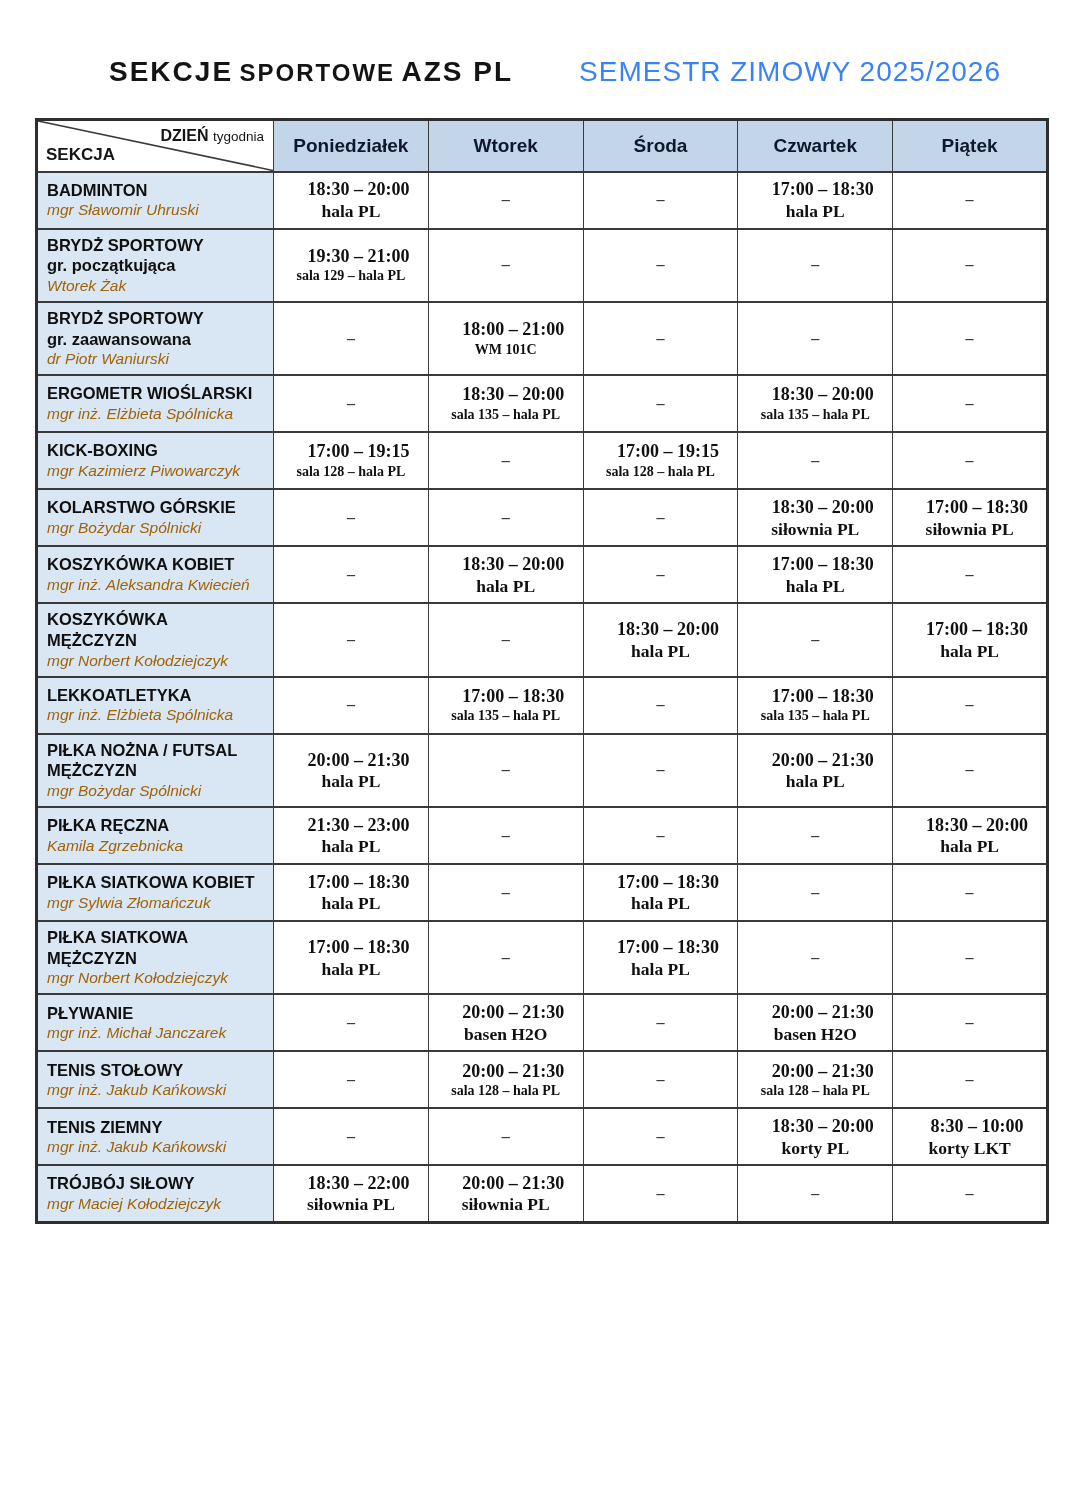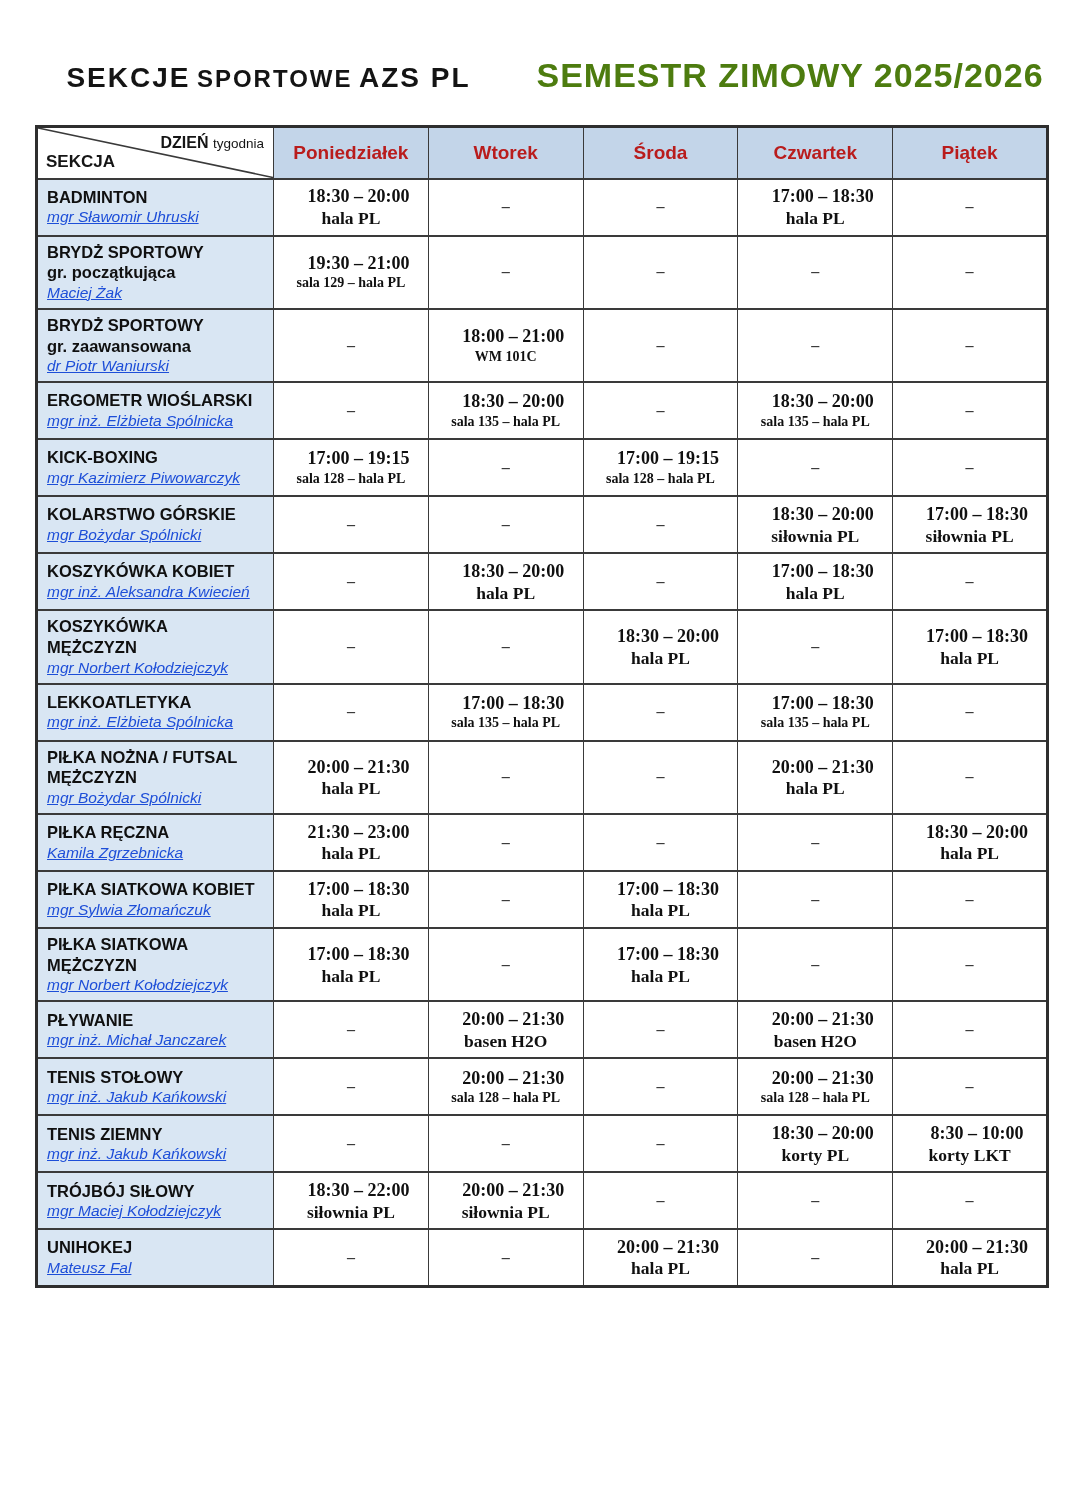--- a/index.html
+++ b/index.html
@@ -13,38 +13,38 @@
     width:1080px;height:1511px;background:#ffffff;overflow:hidden;
     font-family:"Liberation Sans", sans-serif;color:#111;
   }
   .page-title{
     display:flex;justify-content:center;align-items:baseline;gap:66px;
     margin-top:56px;white-space:nowrap;padding-left:30px;
   }
   .title-left{font-weight:bold;letter-spacing:2px;color:#141414;}
   .t-lg{font-size:28px;}
   .t-md{font-size:24px;}
-  .title-right{font-weight:bold;font-size:34px;letter-spacing:1px;color:#4d7c0f;}
+  .title-right{font-weight:normal;font-size:28px;letter-spacing:1px;color:#3b82f6;}
 
   table.schedule{
     border-collapse:collapse;table-layout:fixed;
     width:1011px;margin:30px 0 0 35px;
     border:3px solid #2e2e2e;
   }
   .schedule th,.schedule td{
     border-top:2px solid var(--border-col);
     border-bottom:2px solid var(--border-col);
     border-left:1.5px solid var(--border-col);
     border-right:1.5px solid var(--border-col);
     padding:0;
   }
   thead tr{height:52px;}
   th.day{
     background:var(--day-header-bg);
-    font-size:19px;font-weight:bold;color:#b91c1c;text-align:center;
+    font-size:19px;font-weight:bold;color:#0f172a;text-align:center;
   }
   th.corner{
     background:#ffffff;position:relative;overflow:hidden;
   }
   .corner svg.diag{position:absolute;left:0;top:0;width:100%;height:100%;}
   .corner-top{
     position:absolute;top:6px;right:9px;color:#151515;
   }
   .corner-day{font-size:16px;font-weight:bold;}
   .corner-sub{font-size:13.5px;font-weight:normal;}
@@ -55,21 +55,21 @@
   tbody tr{height:57px;}
   tbody th.section{
     background:var(--section-col-bg);
     text-align:left;vertical-align:middle;
     padding:5px 12px 5px 9px;font-weight:normal;
   }
   .section-name{
     font-size:16.5px;font-weight:bold;line-height:1.25;color:#101010;
   }
   .section-instructor{
-    font-style:italic;font-size:15.5px;line-height:1.3;color:#1d4ed8;text-decoration:underline;
+    font-style:italic;font-size:15.5px;line-height:1.3;color:#a16207;
   }
   td.slot{
     text-align:center;vertical-align:middle;
     font-family:"Liberation Serif", serif;font-weight:bold;color:#101010;
   }
   .slot-time{font-size:18px;line-height:1.25;margin-left:15px;}
   .slot-place{font-size:17.5px;line-height:1.2;}
   .slot-place.small{font-size:14px;line-height:1.3;}
   .dash{
     font-family:"Liberation Serif", serif;font-weight:bold;
@@ -124,21 +124,21 @@
         <td class="slot">
           <div class="slot-time">17:00 – 18:30</div>
           <div class="slot-place">hala PL</div>
         </td>
         <td class="slot"><span class="dash">–</span></td>
       </tr>
       <tr>
         <th class="section" scope="row">
           <div class="section-name">BRYDŻ SPORTOWY</div>
           <div class="section-name">gr. początkująca</div>
-          <div class="section-instructor">Maciej Żak</div>
+          <div class="section-instructor">Wtorek Żak</div>
         </th>
         <td class="slot">
           <div class="slot-time">19:30 – 21:00</div>
           <div class="slot-place small">sala 129 – hala PL</div>
         </td>
         <td class="slot"><span class="dash">–</span></td>
         <td class="slot"><span class="dash">–</span></td>
         <td class="slot"><span class="dash">–</span></td>
         <td class="slot"><span class="dash">–</span></td>
       </tr>
@@ -388,32 +388,15 @@
           <div class="slot-time">18:30 – 22:00</div>
           <div class="slot-place">siłownia PL</div>
         </td>
         <td class="slot">
           <div class="slot-time">20:00 – 21:30</div>
           <div class="slot-place">siłownia PL</div>
         </td>
         <td class="slot"><span class="dash">–</span></td>
         <td class="slot"><span class="dash">–</span></td>
         <td class="slot"><span class="dash">–</span></td>
-      </tr>
-      <tr>
-        <th class="section" scope="row">
-          <div class="section-name">UNIHOKEJ</div>
-          <div class="section-instructor">Mateusz Fal</div>
-        </th>
-        <td class="slot"><span class="dash">–</span></td>
-        <td class="slot"><span class="dash">–</span></td>
-        <td class="slot">
-          <div class="slot-time">20:00 – 21:30</div>
-          <div class="slot-place">hala PL</div>
-        </td>
-        <td class="slot"><span class="dash">–</span></td>
-        <td class="slot">
-          <div class="slot-time">20:00 – 21:30</div>
-          <div class="slot-place">hala PL</div>
-        </td>
       </tr>
     </tbody>
 </table>
 
 </body></html>

